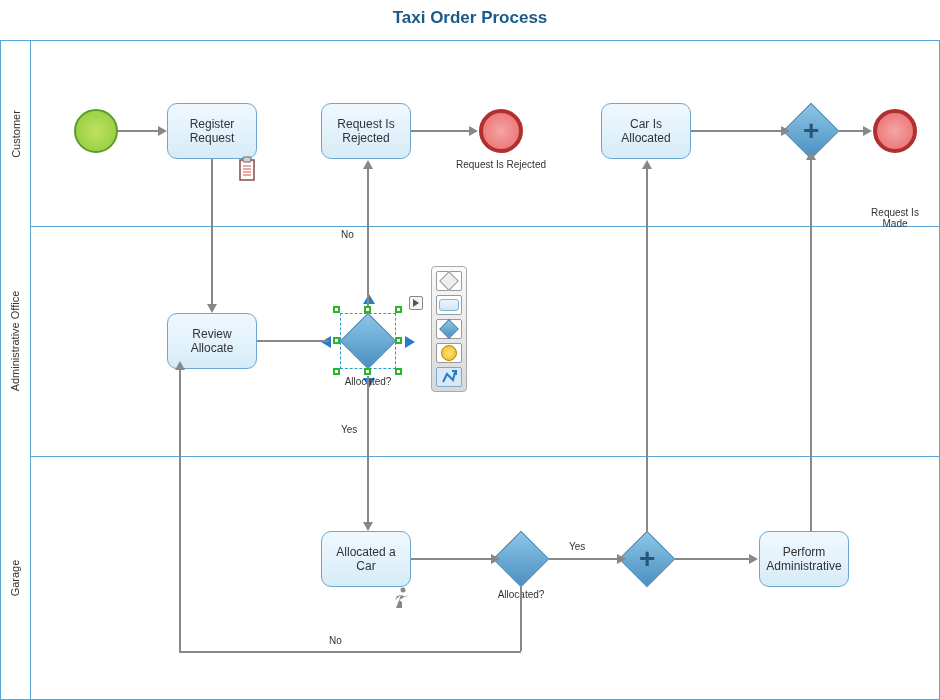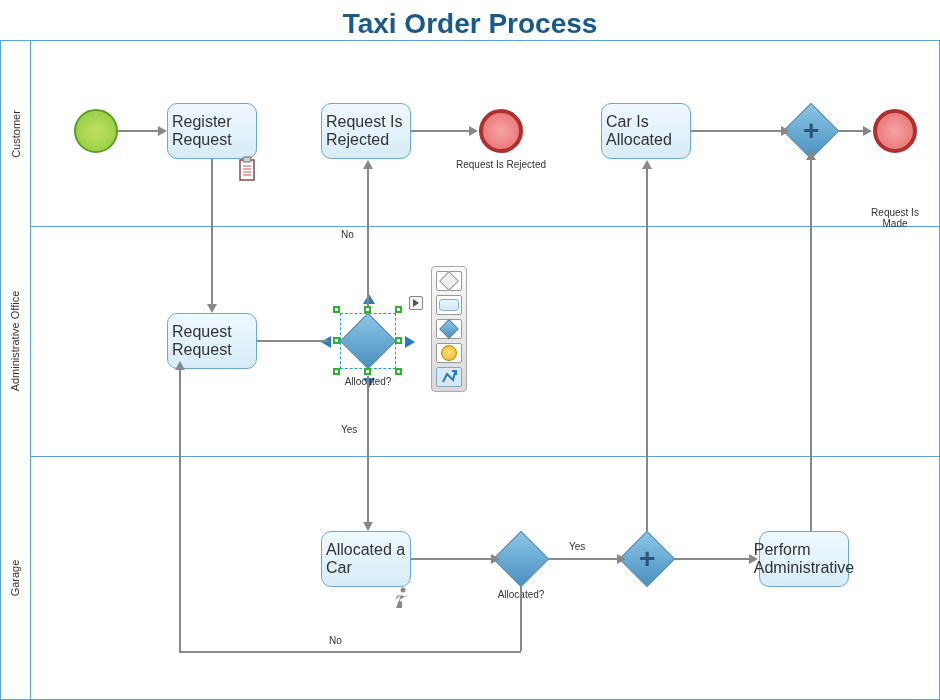--- a/index.html
+++ b/index.html
@@ -1,23 +1,23 @@
 <!DOCTYPE html>
 <html><head>
 <meta charset="utf-8">
 <style>
 * { box-sizing: border-box; margin: 0; padding: 0; }
 body { font-family: Verdana, Arial, sans-serif; background: #fff; width: 940px; height: 700px; position: relative; overflow: hidden; }
-.title { position: absolute; top: 8px; left: 0; width: 100%; text-align: center; font-size: 28px; font-weight: bold; color: #1a5a8a; }
+.title { position: absolute; top: 8px; left: 0; width: 100%; text-align: center; font-size: 17px; font-weight: bold; color: #1a5a8a; }
 .diagram { position: absolute; top: 40px; left: 0; width: 940px; height: 660px; border: 1px solid #5aa5d6; }
 .lane-label-box { position: absolute; left: 0; width: 30px; border-right: 1px solid #5aa5d6; display: flex; align-items: center; justify-content: center; }
 .lane-label { transform: rotate(-90deg); white-space: nowrap; font-size: 11px; color: #333; }
 .lane-divider { position: absolute; left: 30px; right: 0; height: 0; border-top: 1px solid #5aa5d6; }
 .node { position: absolute; }
-.task { width: 90px; height: 56px; background: linear-gradient(180deg, #f0f8ff 0%, #d6ecf7 100%); border: 1px solid #6aa8d0; border-radius: 10px; display: flex; align-items: center; justify-content: center; font-size: 16px; color: #333; padding: 4px; }
+.task { width: 90px; height: 56px; background: linear-gradient(180deg, #f0f8ff 0%, #d6ecf7 100%); border: 1px solid #6aa8d0; border-radius: 10px; display: flex; align-items: center; justify-content: center; text-align: center; font-size: 12px; color: #333; padding: 4px; }
 .start-event { width: 44px; height: 44px; border-radius: 50%; background: radial-gradient(circle, #c0e060 0%, #8dcb3d 100%); border: 2px solid #5a9e28; }
 .end-event { width: 44px; height: 44px; border-radius: 50%; background: radial-gradient(circle, #f5a5a5 0%, #e86b6b 100%); border: 4px solid #b03030; }
 .gateway { width: 40px; height: 40px; transform: rotate(45deg); background: linear-gradient(135deg, #8cc6e8 0%, #4a90c0 100%); border: 1px solid #3a7aa5; }
 .gateway-parallel { display: flex; align-items: center; justify-content: center; }
 .gateway-plus { transform: rotate(-45deg); font-size: 28px; font-weight: bold; color: #2a5578; line-height: 1; }
 .label { position: absolute; font-size: 10px; color: #333; text-align: center; }
 .arrow-line { position: absolute; background: #888; }
 .arrow-horiz { height: 1.5px; }
 .arrow-vert { width: 1.5px; }
 .arrowhead { position: absolute; width: 0; height: 0; }
@@ -87,21 +87,21 @@
   </div>
 
   <div class="node gateway gateway-parallel" style="top:70px; left:790px;">
     <span class="gateway-plus">+</span>
   </div>
 
   <div class="node end-event" style="top:68px; left:872px;"></div>
   <div class="label" style="top:118px; left:862px; width:64px;margin-top:48px;">Request Is Made</div>
 
   <div class="node task" style="top:272px; left:166px;">
-    <span>Request Request</span>
+    <span>Review Allocate</span>
   </div>
 
   <div class="node gateway" style="top:280px; left:347px;"></div>
   <div class="selection-handles" style="top:265px; left:332px;">
     <div class="sel-outline"></div>
     <div class="handle-g" style="top:0; left:0;"></div>
     <div class="handle-g" style="top:0; left:31px;"></div>
     <div class="handle-g" style="top:0; left:62px;"></div>
     <div class="handle-g" style="top:31px; left:0;"></div>
     <div class="handle-g" style="top:31px; left:62px;"></div>

